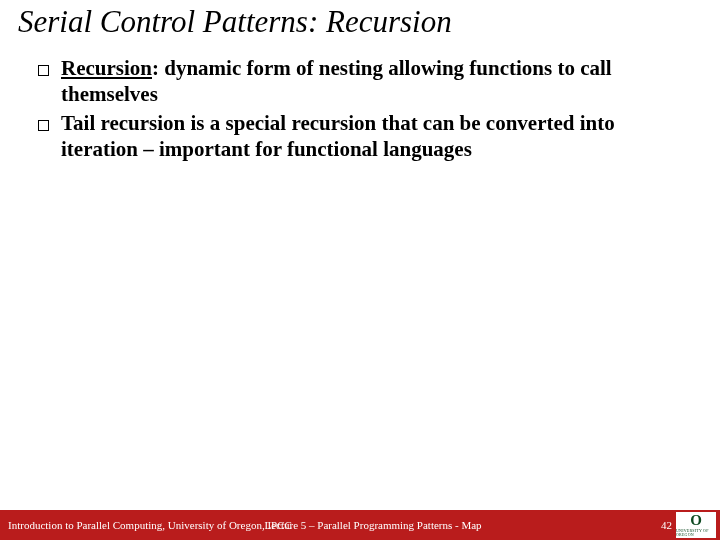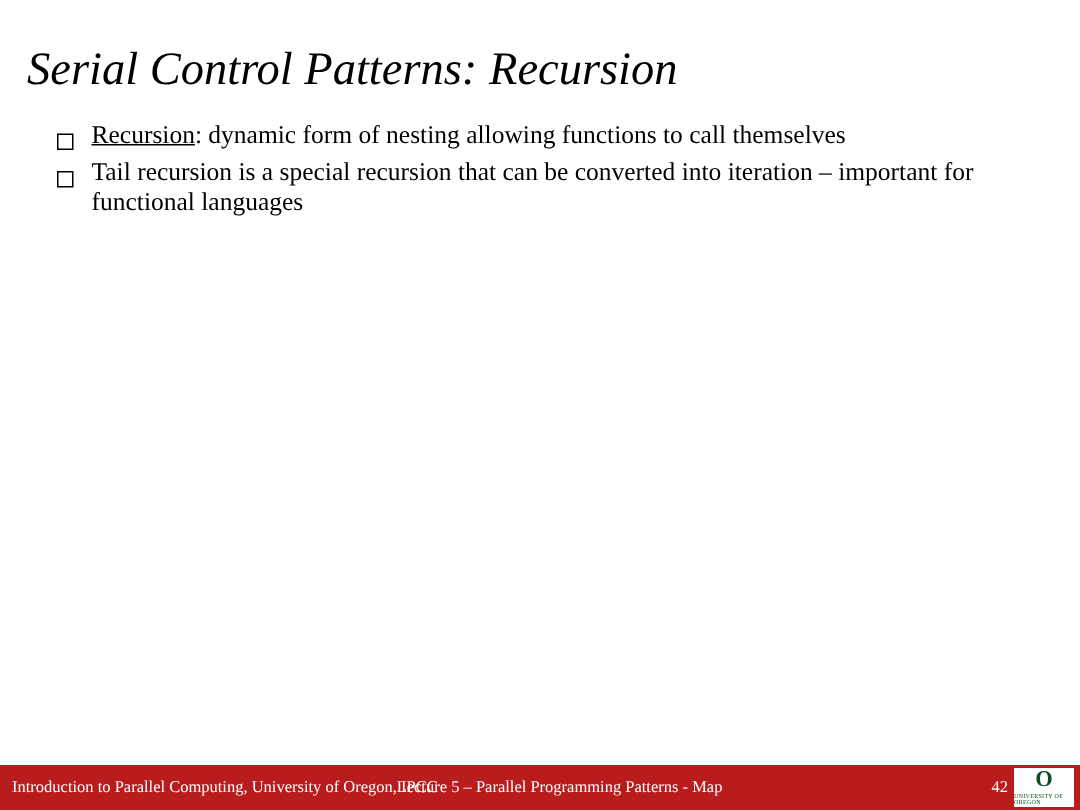--- a/index.html
+++ b/index.html
@@ -1,20 +1,20 @@
 <!DOCTYPE html>
 <html><head>
 <meta charset="utf-8">
 <style>
   * { margin: 0; padding: 0; box-sizing: border-box; }
   html, body { width: 720px; height: 540px; overflow: hidden; font-family: "Times New Roman", Times, serif; background: #fff; }
   .slide { width: 720px; height: 540px; position: relative; display: flex; flex-direction: column; }
-  .title { font-style: italic; font-size: 31px; padding: 28px 18px 10px 18px; color: #000; }
+  .title { font-style: italic; font-size: 31px; padding: 4px 18px 10px 18px; color: #000; }
   .body { flex: 1; padding: 6px 30px 0 38px; }
-  .bullet { display: flex; align-items: flex-start; font-size: 17px; line-height: 1.22; margin-bottom: 4px; color: #000; }
+  .bullet { display: flex; align-items: flex-start; font-size: 21px; line-height: 1.22; margin-bottom: 4px; color: #000; font-weight: bold; }
   .bullet .box { width: 11px; height: 11px; border: 1.5px solid #000; margin-top: 9px; margin-right: 12px; flex-shrink: 0; }
   .bullet .txt { flex: 1; }
   .u { text-decoration: underline; }
   .footer { height: 30px; background: #b91c1c; display: flex; align-items: center; color: #fff; font-size: 11px; padding: 0 8px; position: relative; }
   .footer .left { flex: 0 0 auto; }
   .footer .center { position: absolute; left: 50%; transform: translateX(-44%); white-space: nowrap; }
   .footer .right { position: absolute; right: 48px; margin-left: 15px; }
   .footer .logo { position: absolute; right: 4px; top: 2px; width: 40px; height: 26px; background: #fff; display: flex; flex-direction: column; align-items: center; justify-content: center; }
   .footer .logo .o { font-family: Georgia, serif; font-weight: bold; color: #0e4a22; font-size: 15px; line-height: 1; }
   .footer .logo .sub { font-size: 4px; color: #0e4a22; line-height: 1; margin-top: 1px; letter-spacing: 0.2px; }

